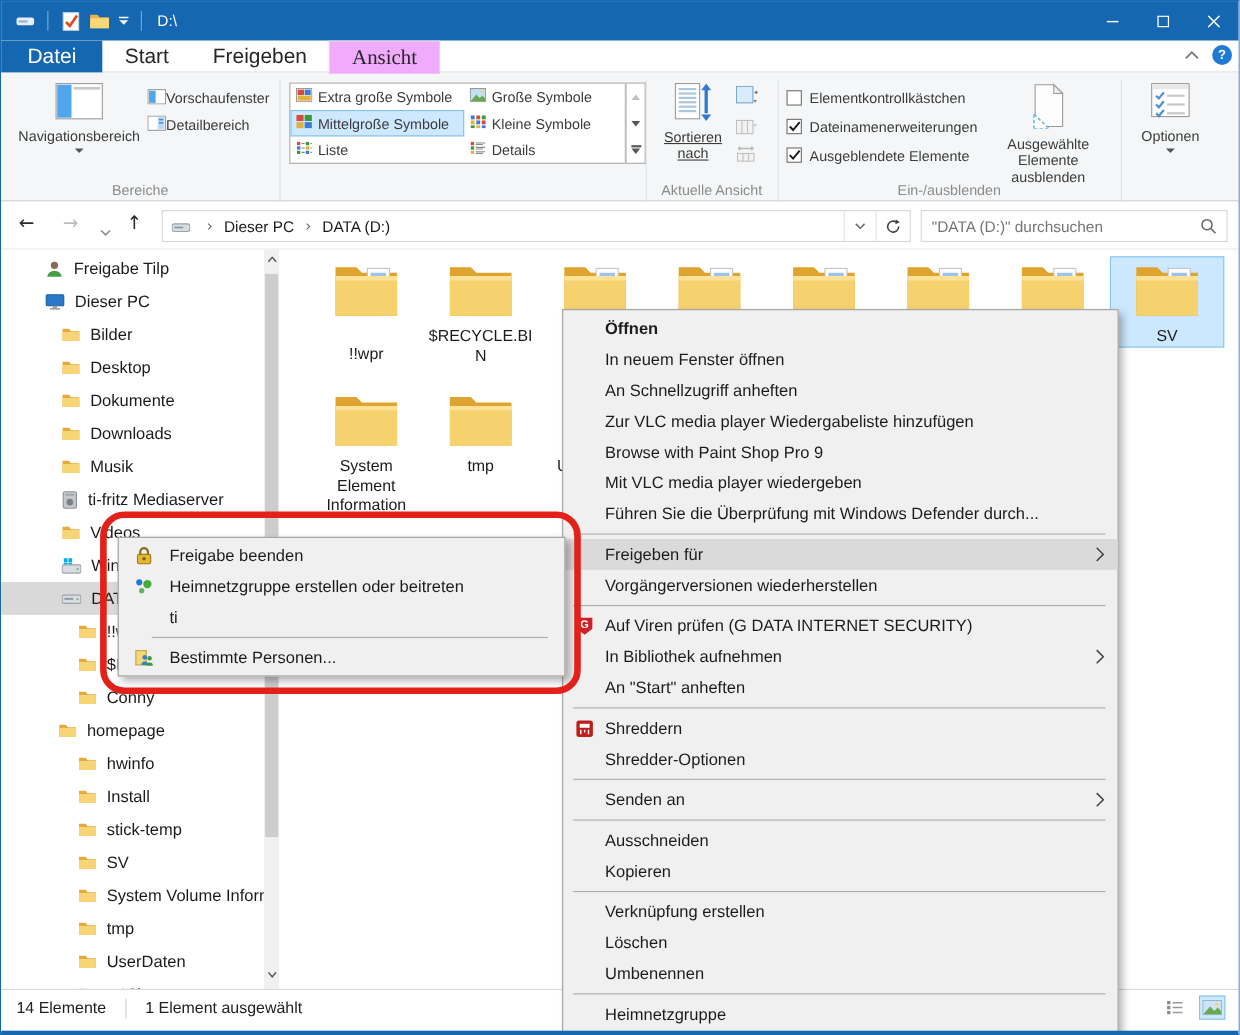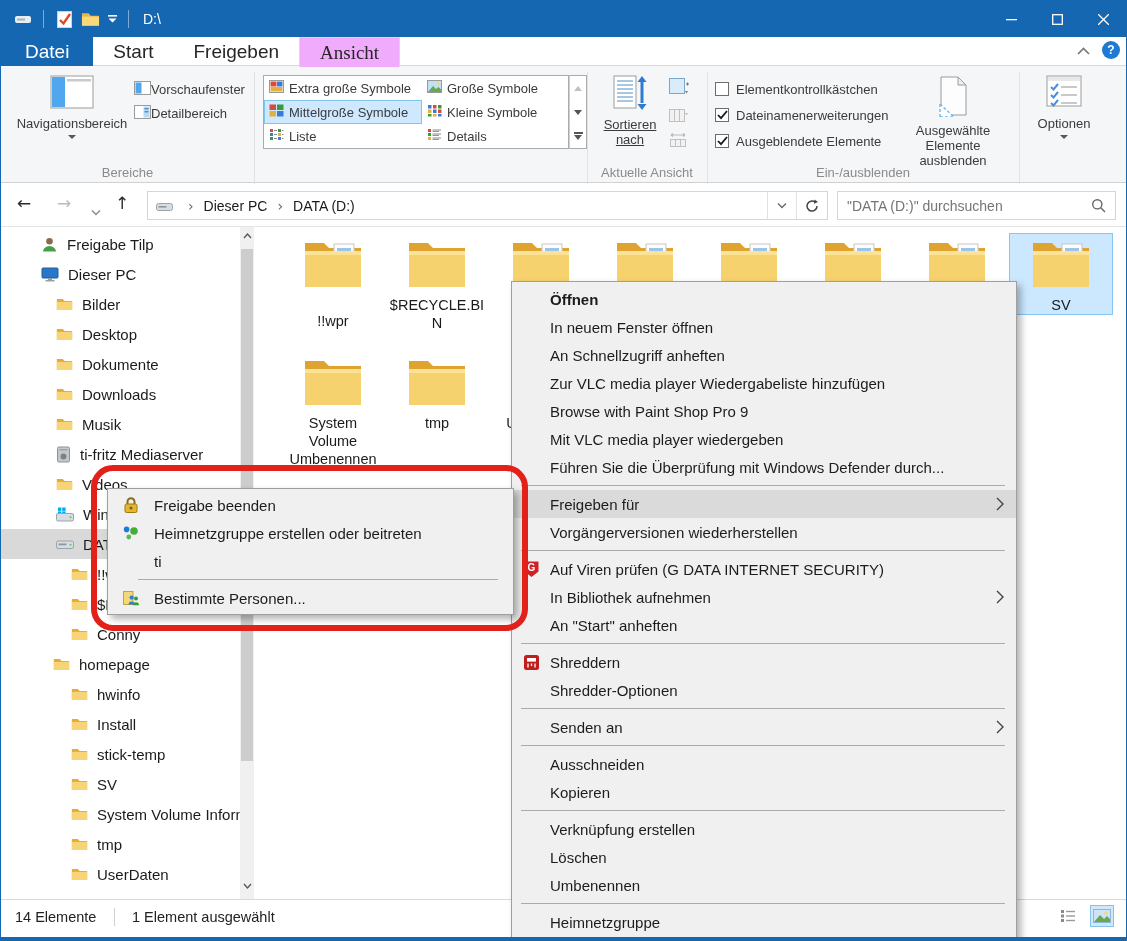--- a/index.html
+++ b/index.html
@@ -760,21 +760,21 @@
                 <path d="M3 14 h56 v4 H3 z" fill="#fbe296"></path>
               </svg></span>
             <div class="tile-label">SV</div>
           </div>
           <div class="tile" style="left: 27px; top: 124px;">
             <span><svg width="62" height="52" viewBox="0 0 62 52">
                 <path d="M3 6 h19 l5 5 h32 v39 H3 z" fill="#dfa430"></path>
                 <path d="M3 14 h56 v36 H3 z" fill="#f6d26e"></path>
                 <path d="M3 14 h56 v4 H3 z" fill="#fbe296"></path>
               </svg></span>
-            <div class="tile-label">System Volume Umbenennen</div>
+            <div class="tile-label">System Element Information</div>
           </div>
           <div class="tile" style="left: 131px; top: 124px;">
             <span><svg width="62" height="52" viewBox="0 0 62 52">
                 <path d="M3 6 h19 l5 5 h32 v39 H3 z" fill="#dfa430"></path>
                 <path d="M3 14 h56 v36 H3 z" fill="#f6d26e"></path>
                 <path d="M3 14 h56 v4 H3 z" fill="#fbe296"></path>
               </svg></span>
             <div class="tile-label">tmp</div>
           </div>
           <div class="tile" style="left: 235px; top: 124px;">

